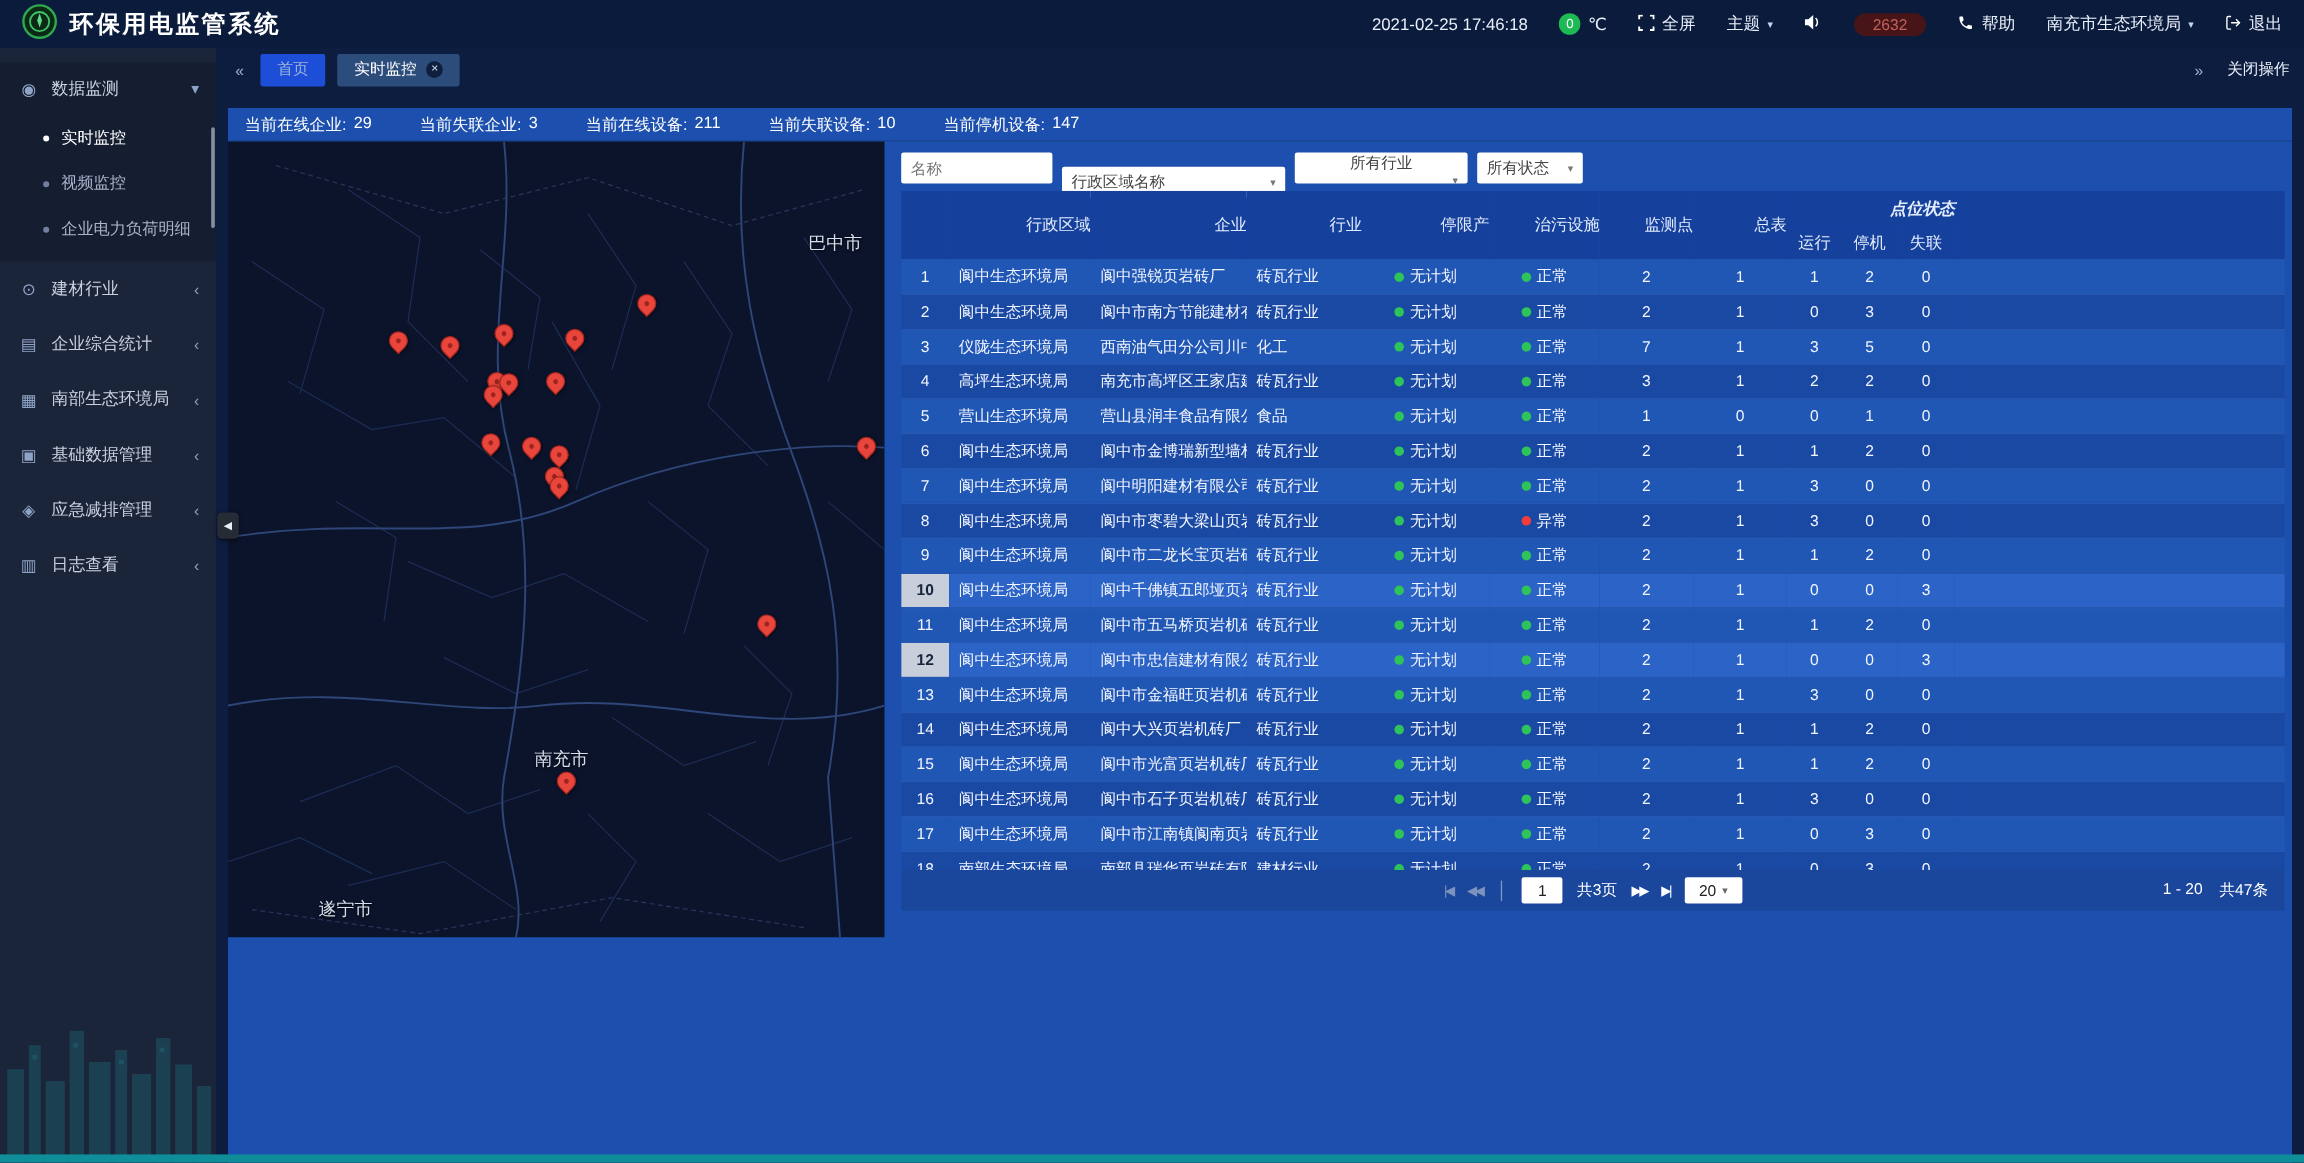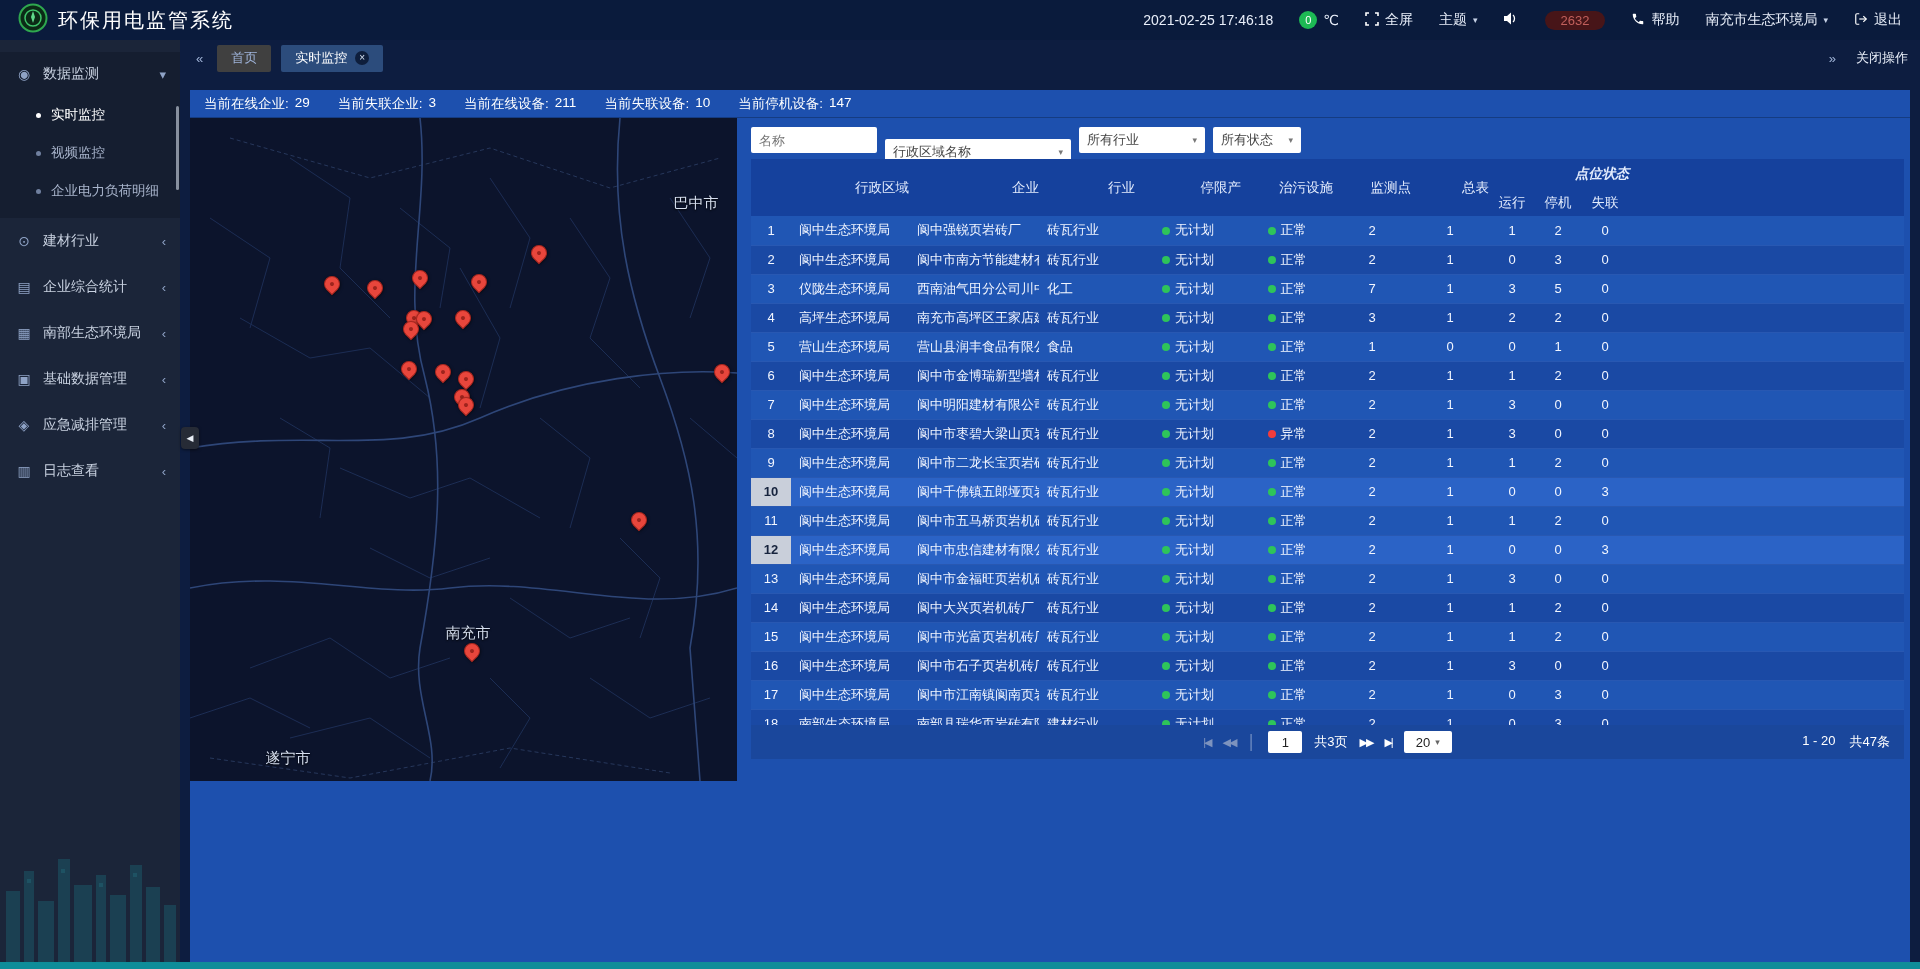--- a/index.html
+++ b/index.html
@@ -2,21 +2,21 @@
 <html><head>
 <meta charset="utf-8">
 <style>
   * { margin:0; padding:0; box-sizing:border-box; }
   html,body { width:1920px; height:969px; overflow:hidden; }
   body { font-family:"Liberation Sans","DejaVu Sans",sans-serif; background:#0D1D40; color:#fff; position:relative; }
 
   
   .topbar { height:40px; background:#0A1B3C; display:flex; align-items:center; padding:0 18px; }
   .brand { display:flex; align-items:center; gap:10px; }
-  .brand-title { font-size:20px; font-weight:normal; letter-spacing:2px; color:#FFFFFF; }
+  .brand-title { font-size:20px; font-weight:bold; letter-spacing:2px; color:#FFFFFF; }
   .topbar-right { margin-left:auto; display:flex; align-items:center; gap:26px; font-size:14px; color:#E9EFFA; }
   .tb-item { display:flex; align-items:center; gap:6px; cursor:pointer; white-space:nowrap; }
   .temp-circle { width:18px; height:18px; border-radius:50%; background:#1DB954; color:#fff; font-size:11px; display:flex; align-items:center; justify-content:center; }
   .alert-pill { background:#471518; color:#C2605C; padding:2px 16px; border-radius:11px; font-size:13px; }
   .caret { font-size:9px; color:#C7D3E8; }
   .isvg { display:inline-block; vertical-align:-2px; }
 
   
   .app-body { display:flex; height:929px; }
 
@@ -32,46 +32,46 @@
   .subitem.active .bullet { background:#FFFFFF; }
   .top-groups .group { height:46px; }
   .scroll-thumb { position:absolute; right:1px; top:66px; width:3px; height:84px; background:rgba(230,238,250,.55); border-radius:2px; }
   .skyline { position:absolute; bottom:0; left:0; width:180px; opacity:.55; pointer-events:none; }
 
   
   .main { flex:1; display:flex; flex-direction:column; background:#0D1D40; position:relative; }
   .tabbar { height:36px; display:flex; align-items:center; padding:0 12px; gap:10px; }
   .tab-nav { color:#9FB3D6; font-size:13px; cursor:pointer; padding:4px; }
   .tab { height:27px; padding:0 14px; display:flex; align-items:center; gap:8px; font-size:13px; border-radius:2px; cursor:pointer; }
-  .tab.inactive { background:#404040; color:#9FB4DA; }
+  .tab.inactive { background:#1d4ed8; color:#9FB4DA; }
   .tab.active { background:#2C4C7C; color:#FFFFFF; }
   .tab-close { width:14px; height:14px; border-radius:50%; background:#0E1E3C; color:#D7E2F2; font-size:10px; line-height:13px; text-align:center; }
   .tabbar-right { margin-left:auto; display:flex; align-items:center; gap:16px; color:#EAF0FA; font-size:13px; }
 
   .content-outer { margin:14px 10px 0 10px; height:879px; background:#1D50AE; display:flex; flex-direction:column; }
-  .statsbar { height:28px; display:flex; align-items:center; gap:28px; padding:0 14px; font-size:13.5px; color:#FFFFFF; border-bottom:1px solid rgba(8,22,50,.35); flex:none; }
+  .statsbar { height:28px; display:flex; align-items:center; gap:40px; padding:0 14px; font-size:13.5px; color:#FFFFFF; border-bottom:1px solid rgba(8,22,50,.35); flex:none; }
   .stat { display:flex; gap:6px; white-space:nowrap; }
 
   .content-row { display:flex; flex:1; min-height:0; }
   .map-panel { width:547px; height:663px; background:#0C142C; position:relative; flex:none; }
   .map-roads { position:absolute; inset:0; }
   .city-label { position:absolute; transform:translate(-50%,-50%); color:#D6DFEF; font-size:15px; text-shadow:0 1px 2px #000; z-index:2; white-space:nowrap; }
   .pin { position:absolute; width:18px; height:18px; transform:translate(-50%,-100%); z-index:3; cursor:pointer; }
   .pin-body { width:16px; height:16px; background:#E8463C; border:1px solid #A8271F; border-radius:50% 50% 50% 0; transform:rotate(-45deg); box-shadow:0 1px 3px rgba(0,0,0,.55); position:relative; }
   .pin-body::after { content:""; position:absolute; left:5px; top:5px; width:4px; height:4px; border-radius:50%; background:#9E241D; }
   .collapse-btn { position:absolute; left:-9px; top:309px; width:18px; height:22px; background:#262B36; border-radius:4px; color:#E9EEF6; font-size:9px; display:flex; align-items:center; justify-content:center; z-index:6; cursor:pointer; box-shadow:0 1px 3px rgba(0,0,0,.5); }
 
   .table-panel { flex:1; margin-left:8px; display:flex; flex-direction:column; padding:5px 6px 0 6px; min-width:0; position:relative; }
   .filters { height:34px; display:flex; align-items:center; gap:8px; flex:none; }
   .fctl { height:26px; background:#FFFFFF; border-radius:2px; display:flex; align-items:center; padding:0 8px; color:#444; font-size:13px; cursor:pointer; }
   .fctl .caret { color:#777; margin-left:auto; padding-left:8px; }
   .fctl input { border:none; outline:none; width:100%; font-size:13px; color:#333; font-family:inherit; }
   .f-name { width:126px; }
   .f-region { width:186px;margin-top:24px; }
-  .f-industry { width:126px; }
+  .f-industry { width:144px;flex-direction:column; }
   .f-status { width:88px; }
 
   .table-viewport { height:566px; overflow:hidden; flex:none; margin-top:2px; }
   table { width:100%; border-collapse:collapse; table-layout:fixed; font-size:13px; color:#F2F6FF; }
   thead th { background:#15419D; font-weight:normal; color:#E3ECFD; font-size:13.5px; }
   thead tr:first-child th { height:30px;text-align:right; }
   thead tr:last-child th { height:27px; }
   th.group-hd { font-style:italic; font-weight:bold; }
   tbody td { height:29px; text-align:center; white-space:nowrap; overflow:hidden; border-bottom:1px solid rgba(255,255,255,.05); }
   tbody tr:nth-child(odd) td { background:#2056B4; }

